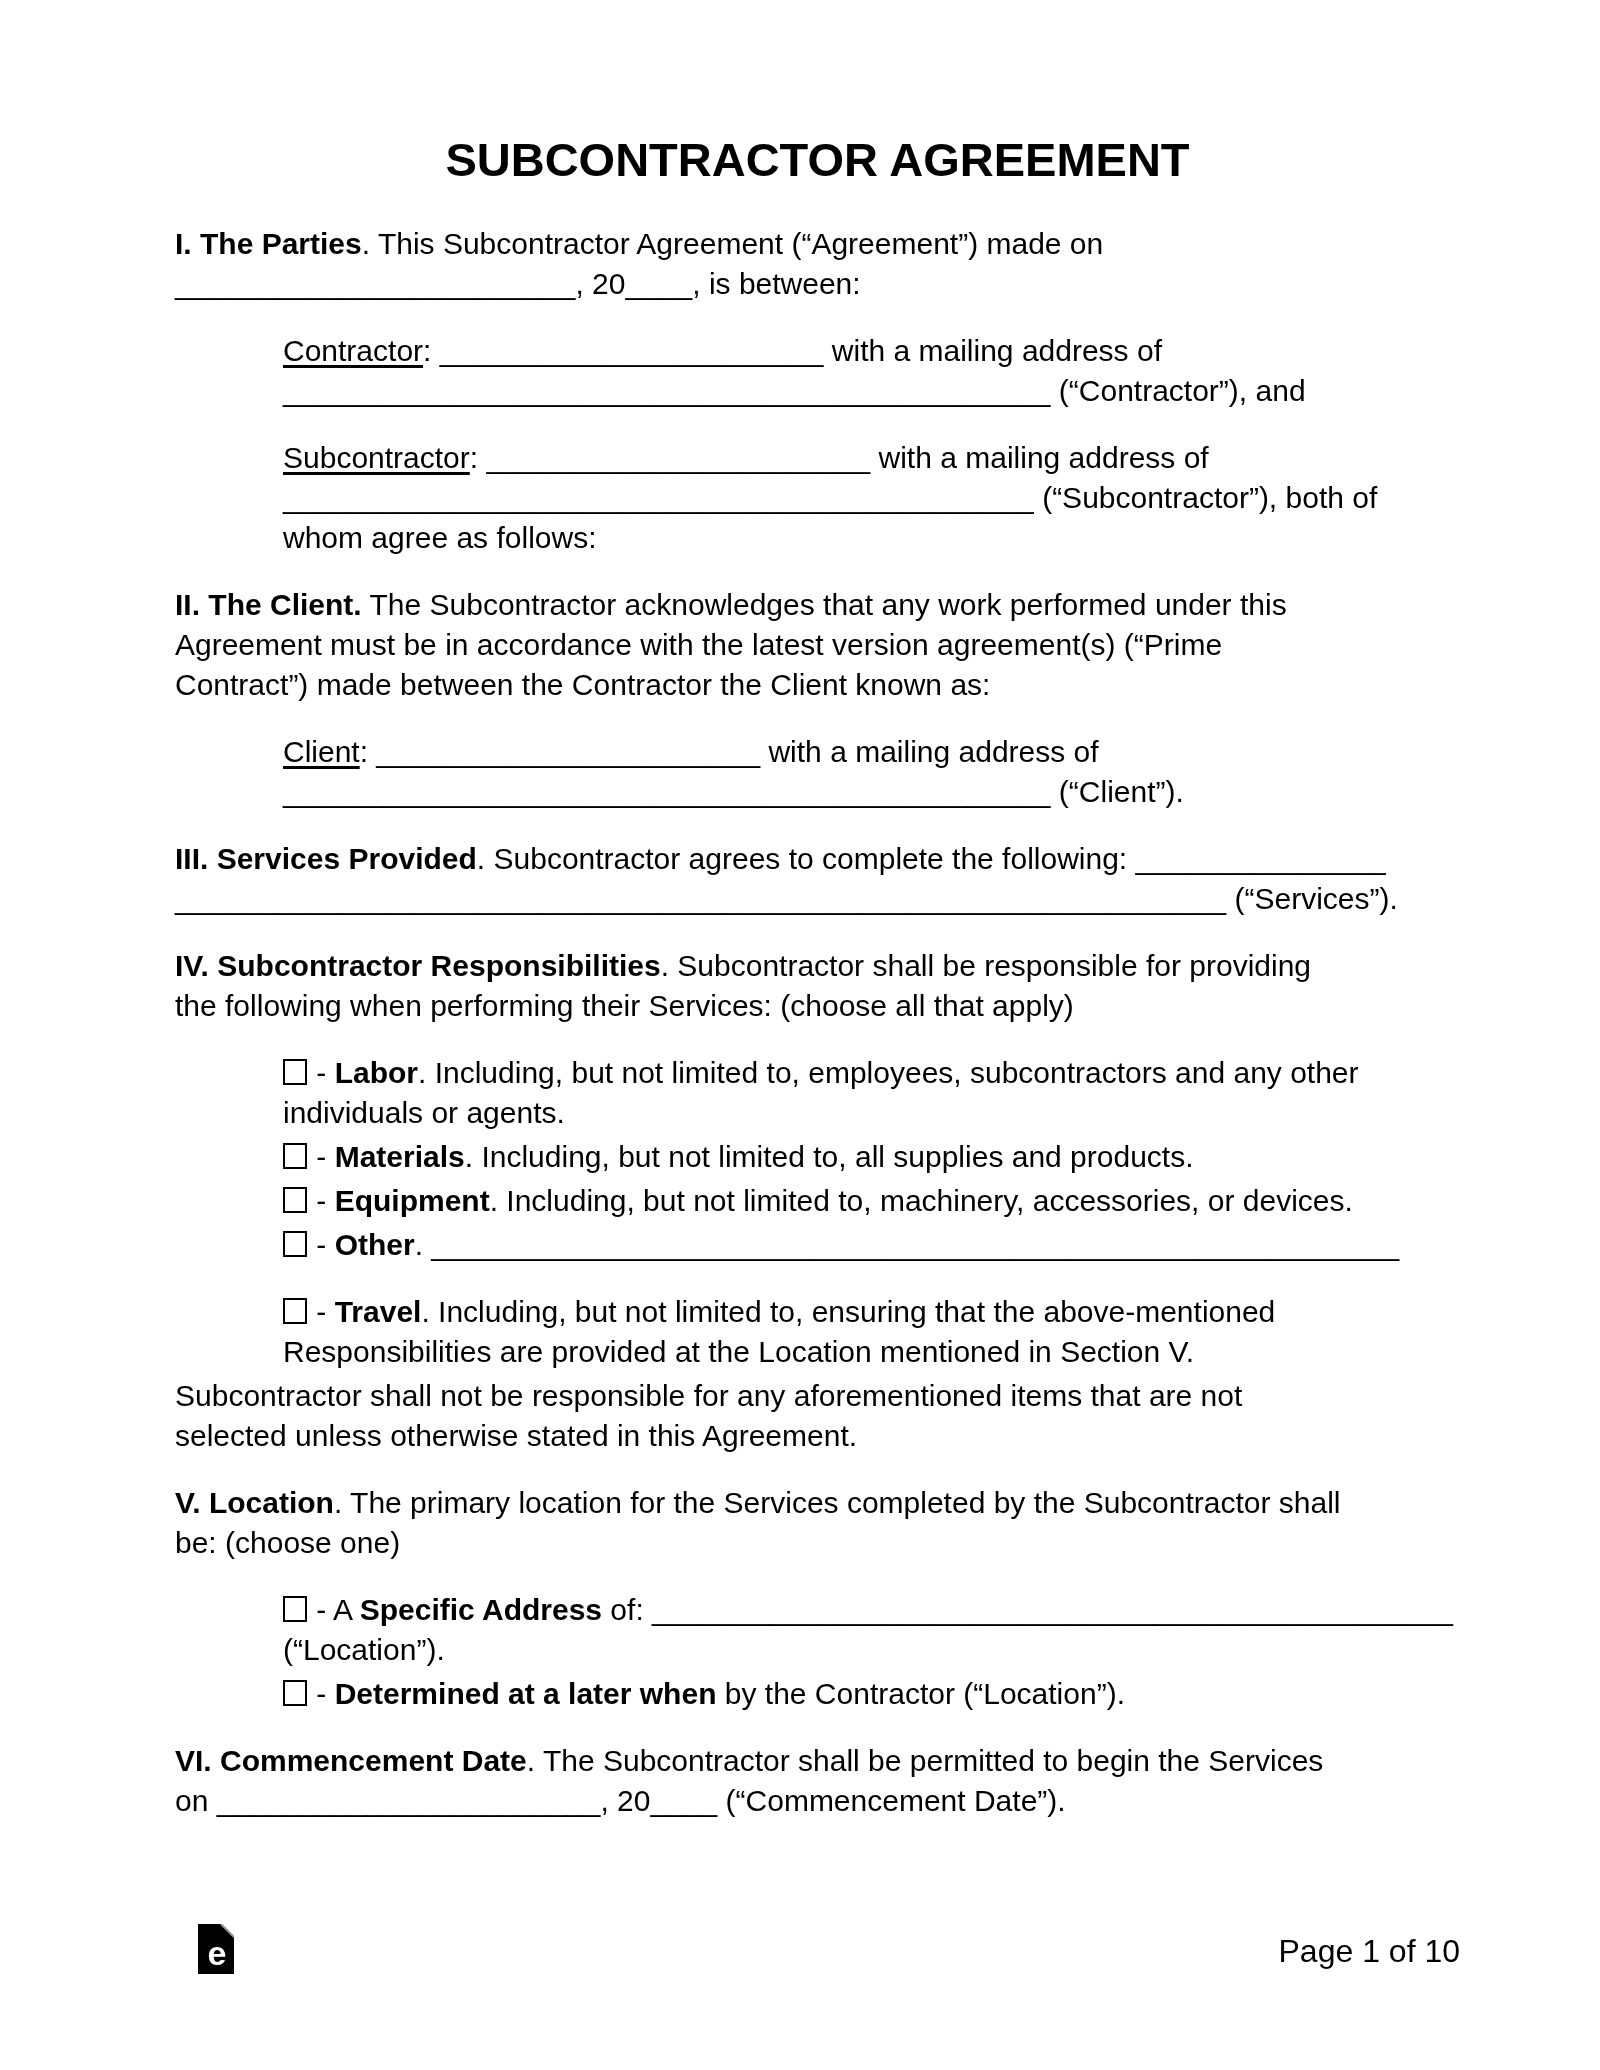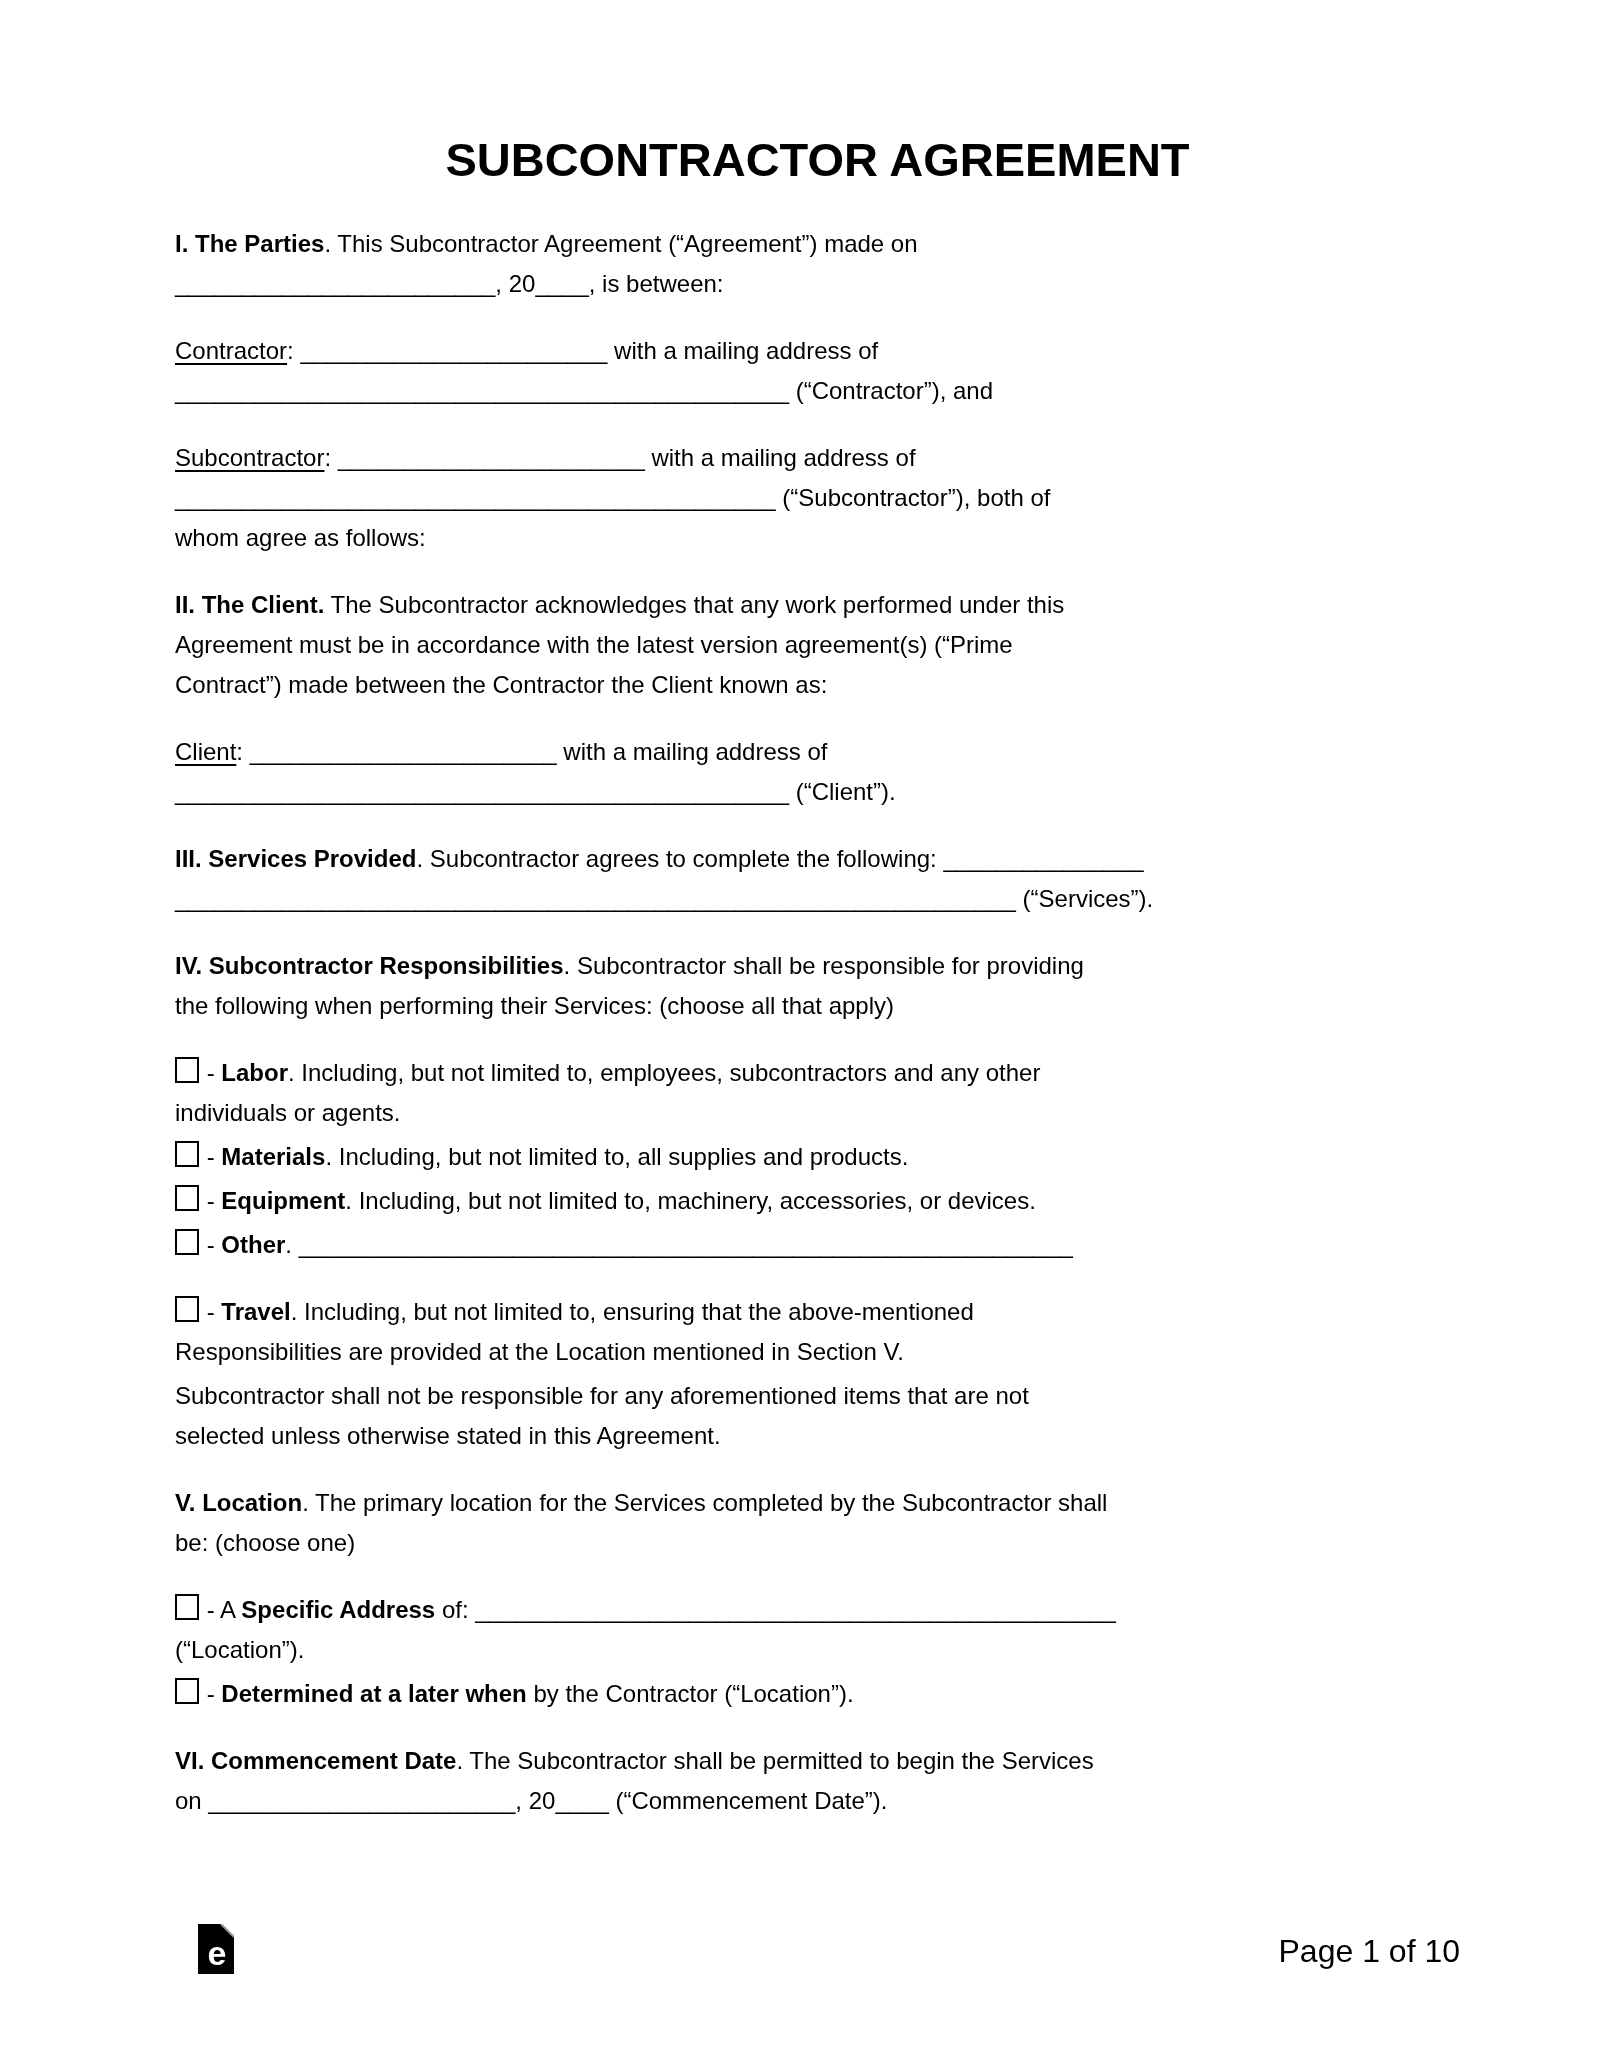--- a/index.html
+++ b/index.html
@@ -17,25 +17,25 @@
   }
   h1.doc-title {
     margin:0 0 36px 0;
     text-align:center;
     font-size:47px;
     line-height:56px;
     font-weight:bold;
     letter-spacing:0px;
   }
   .block {
-    font-size:24px;
+    font-size:30px;
     line-height:40px;
     margin:0 0 27px 0;
   }
-  .block.indent { }
+  .block.indent { margin-left:108px; }
   .block.item { margin-bottom:4px; }
   .block.item-end { margin-bottom:27px; }
   .line { white-space:nowrap; }
   .b { font-weight:bold; }
   .u { text-decoration:underline; text-underline-offset:4px; }
   .cb {
     display:inline-block;
     width:20px; height:22px;
     border:2px solid #000;
     vertical-align:-2px;

